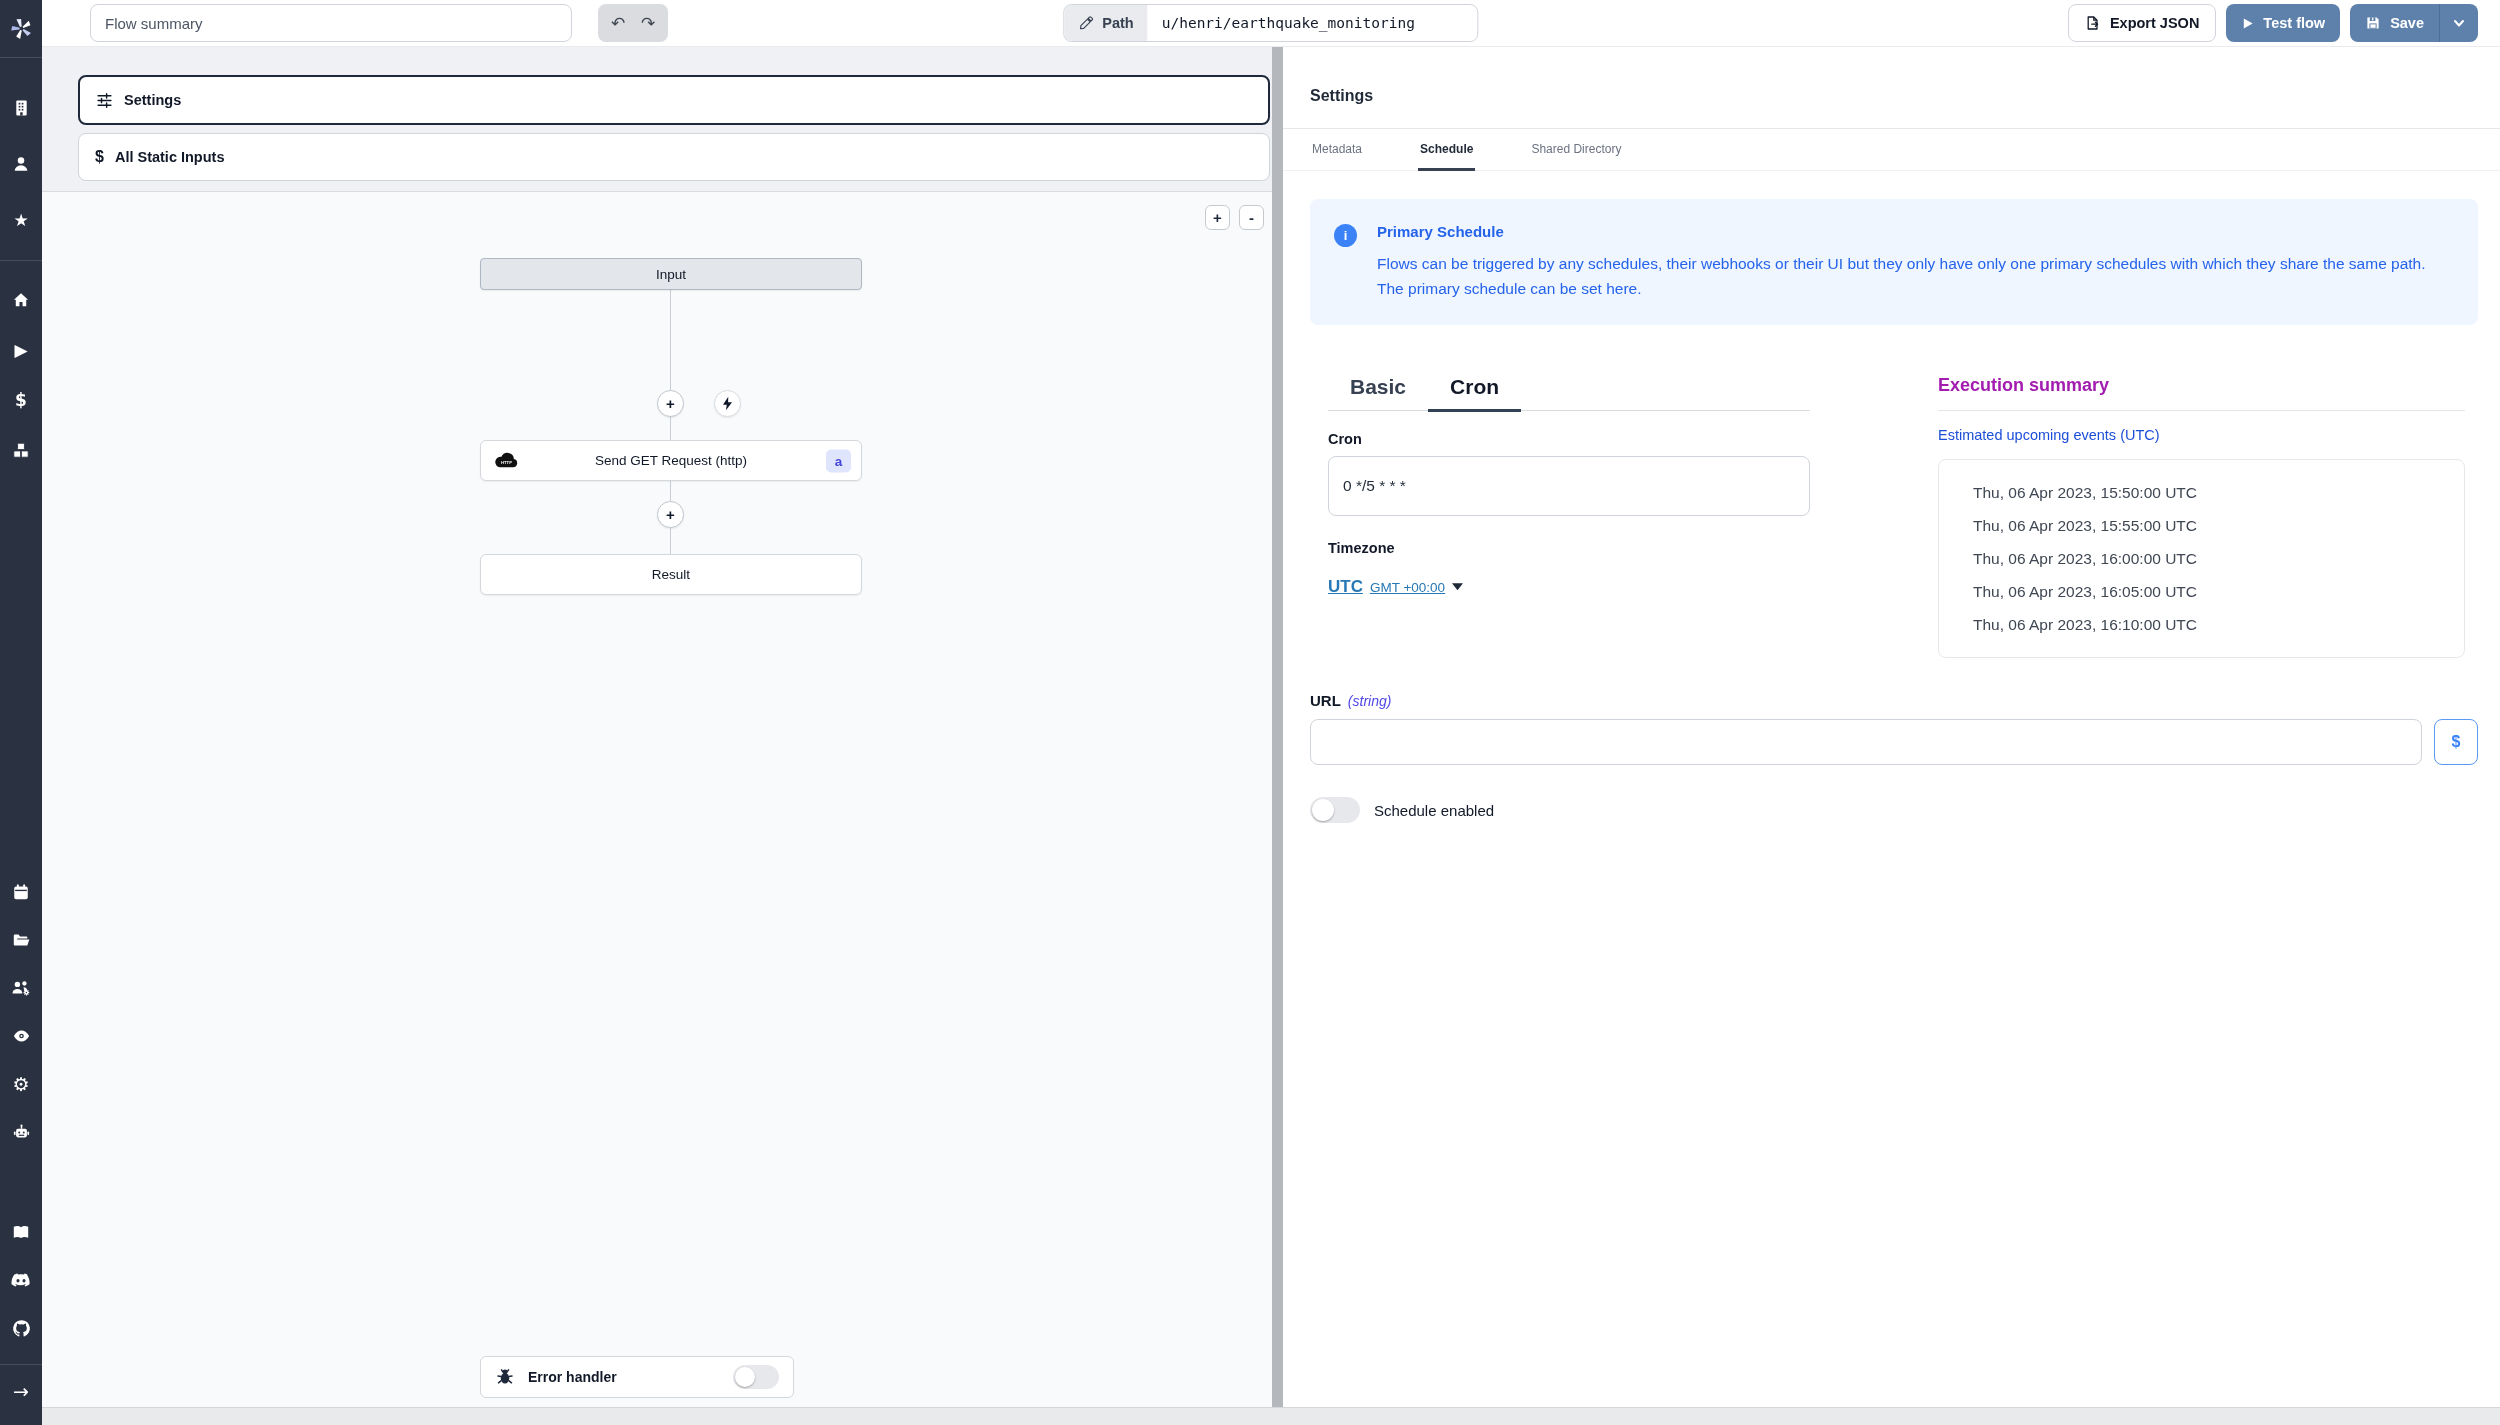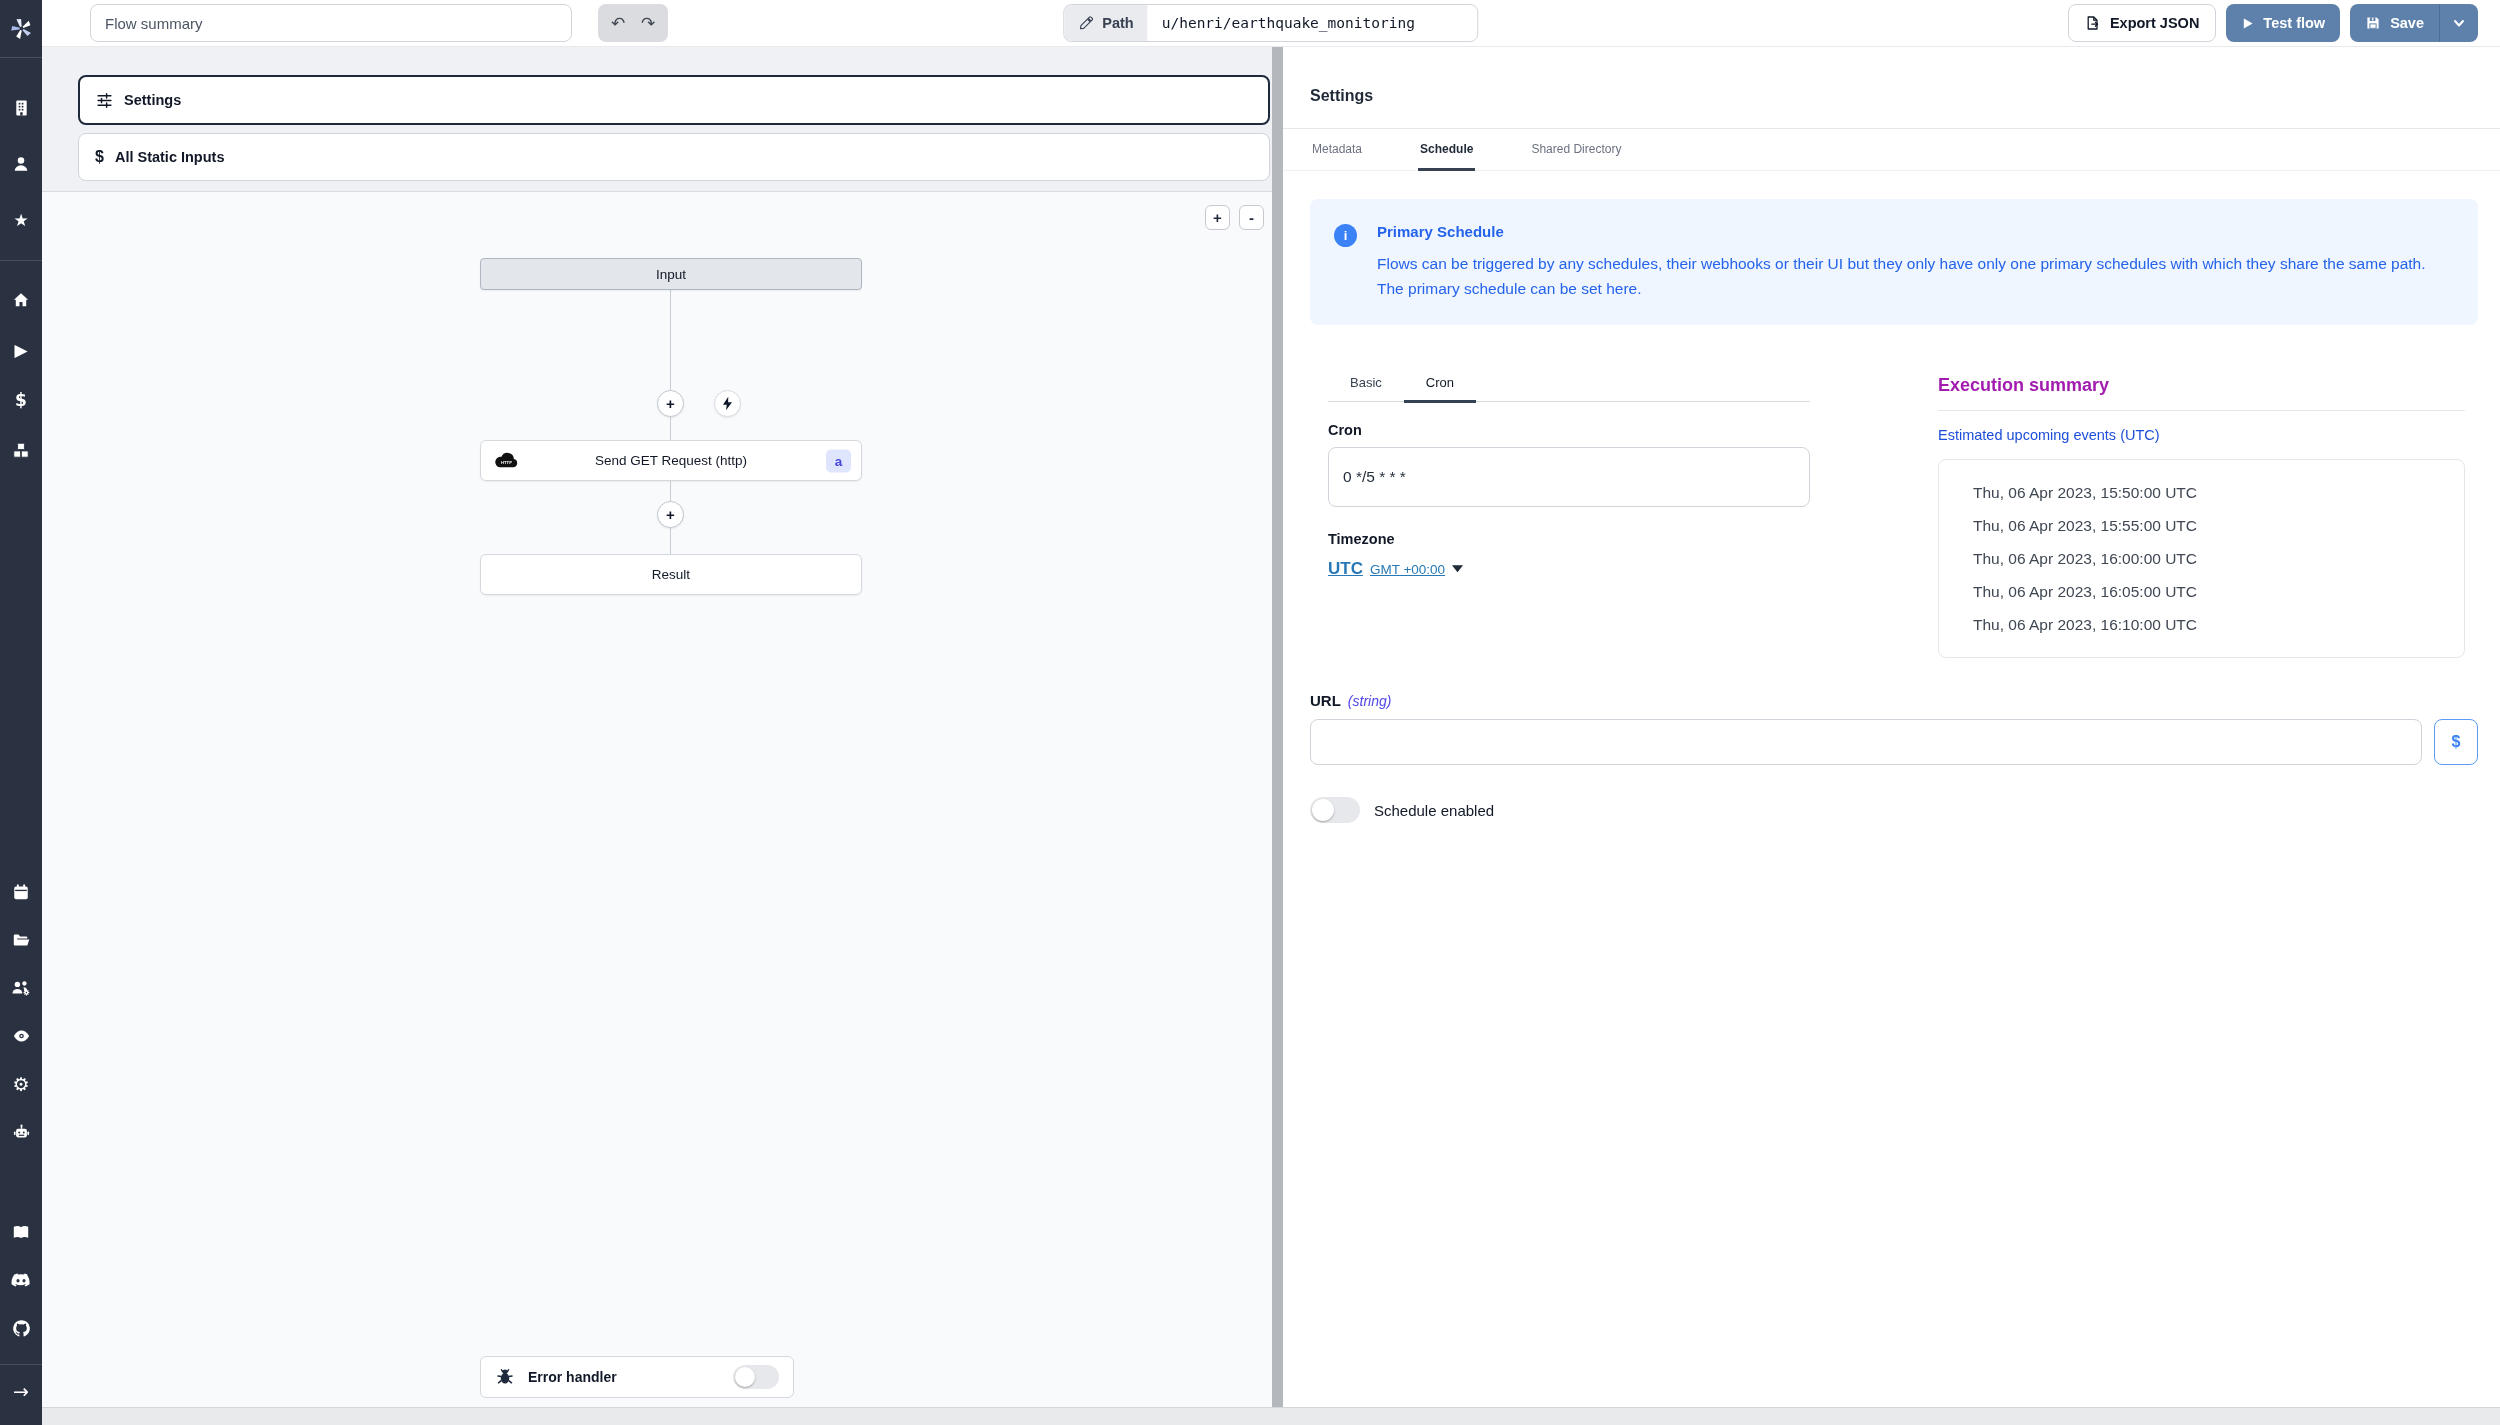--- a/index.html
+++ b/index.html
@@ -78,25 +78,25 @@
   .tabs { display:flex; gap:54px; height:42px; align-items:stretch; margin:0 -22px 0 -27px; padding-left:27px; border-bottom:1px solid #eef0f2; }
   .tab { font-size:12px; color:#6b7280; border-bottom:3px solid transparent; margin-bottom:-1px; padding:0 2px; }
   .tab.active { color:#1f2937; font-weight:700; border-bottom-color:#374151; }
   .infobox { margin-top:28px; background:#eff6ff; border-radius:8px; padding:24px; display:flex; gap:20px; align-items:flex-start; }
   .info-icon { width:23px; height:23px; border-radius:50%; background:#3b82f6; color:#fff; font-size:13px; font-weight:700; display:flex; align-items:center; justify-content:center; margin-top:1px; flex-shrink:0; }
   .info-title { color:#2563eb; font-weight:700; font-size:15px; }
   .info-body { color:#2563eb; font-size:15.5px; line-height:1.62; margin-top:11px; max-width:1150px; }
   .sched-grid { display:flex; margin-top:50px; padding-left:18px; }
   .col-left { width:482px; flex-shrink:0; }
   .subtabs { display:flex; border-bottom:1px solid #d7dadf; }
-  .subtab { font-size:13px; font-weight:400; color:#374151; padding:0 22px 10px; border-bottom:3px solid transparent; margin-bottom:-2px; }
+  .subtab { font-size:21px; font-weight:700; color:#374151; padding:0 22px 10px; border-bottom:3px solid transparent; margin-bottom:-2px; }
   .subtab.active { color:#111827; border-bottom-color:#334155; }
   .field-label { margin-top:20px; font-weight:700; font-size:14.5px; color:#111827; }
   .cron-input { margin-top:9px; width:100%; height:60px; border:1px solid #cfd4da; border-radius:8px; padding:0 14px; font-size:15.5px; color:#1f2937; outline:none; font-family:inherit; }
-  .tz-link { margin-top:12px; display:flex; align-items:baseline; gap:7px; color:#2878b5; }
+  .tz-link { margin-top:21px; display:flex; align-items:baseline; gap:7px; color:#2878b5; }
   .tz-main { font-size:17px; font-weight:700; text-decoration:underline; }
   .tz-off { font-size:13.5px; text-decoration:underline; }
   .col-right { margin-left:128px; width:527px; flex-shrink:0; }
   .es-title { font-size:18px; font-weight:700; color:#a21caf; }
   .col-divider { border-top:1px solid #e5e7eb; margin-top:14px; }
   .events-label { margin-top:16px; font-size:14.5px; color:#1d4ed8; }
   .events-box { margin-top:16px; border:1px solid #e5e7eb; border-radius:8px; padding:16px 16px 16px 34px; }
   .event { font-size:15.5px; color:#3f4753; line-height:33px; white-space:nowrap; }
   .url-label-row { margin-top:34px; display:flex; align-items:baseline; gap:7px; }
   .url-b { font-size:15px; font-weight:700; color:#111827; }

